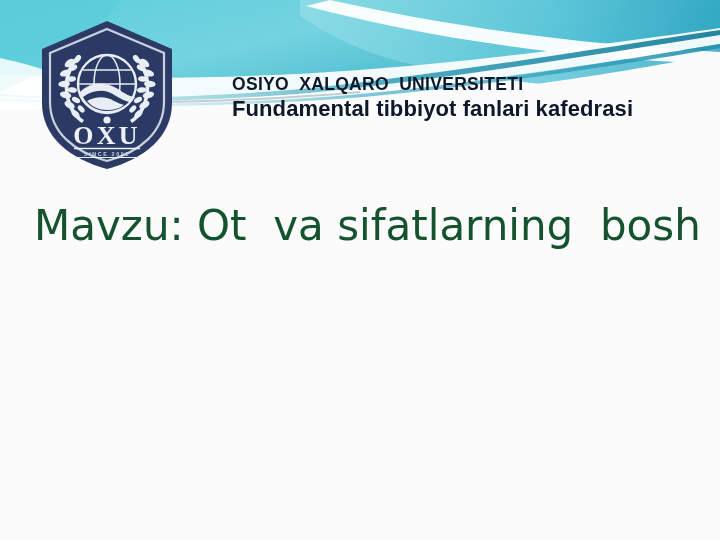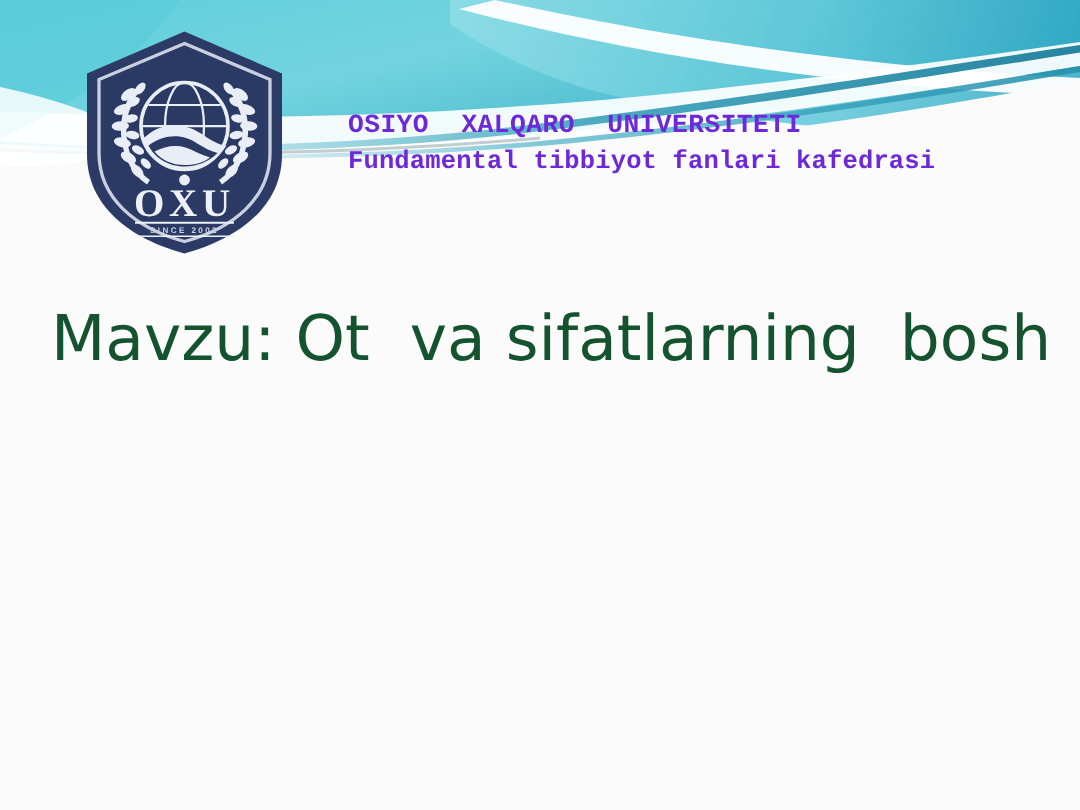--- a/index.html
+++ b/index.html
@@ -31,51 +31,51 @@
   }
   .banner svg {
     display: block;
     width: 720px;
     height: 170px;
   }
 
   
   .logo {
     position: absolute;
-    left: 52px;
+    left: 36px;
     top: 19px;
     width: 142px;
     height: 152px;
   }
   .logo svg {
     display: block;
     width: 142px;
     height: 152px;
   }
 
   
   .header-text {
     position: absolute;
     left: 232px;
     top: 72px;
     width: 460px;
   }
   .header-line {
-    font-family: Liberation Mono, monospace;
+    font-family: Liberation Sans, sans-serif;
     font-weight: bold;
-    color: #6d28d9;
+    color: #0f172a;
     white-space: pre;
   }
   .header-line-1 {
     font-size: 17.5px;
     line-height: 24px;
     letter-spacing: 0.3px;
   }
   .header-line-2 {
-    font-size: 17px;
+    font-size: 22px;
     line-height: 25px;
     letter-spacing: 0.1px;
   }
 
   
   .title-block {
     position: absolute;
     left: 34px;
     top: 198px;
     width: 660px;

